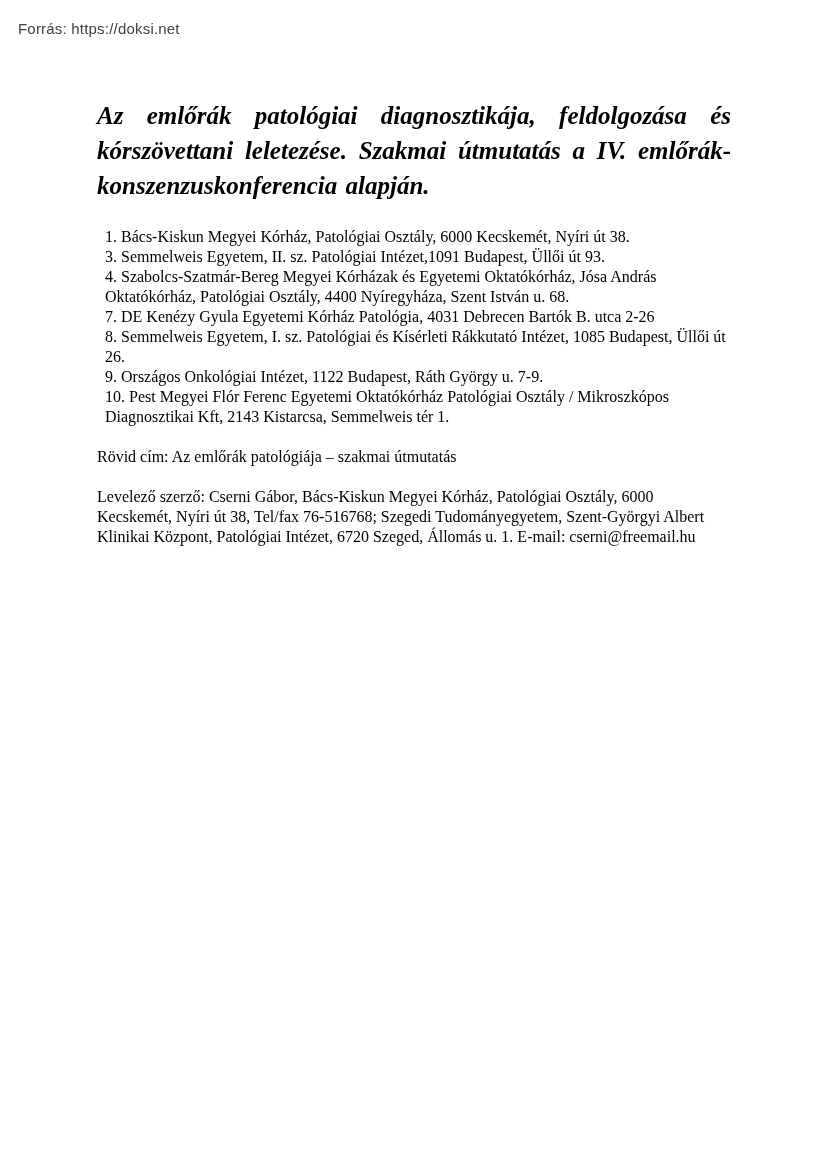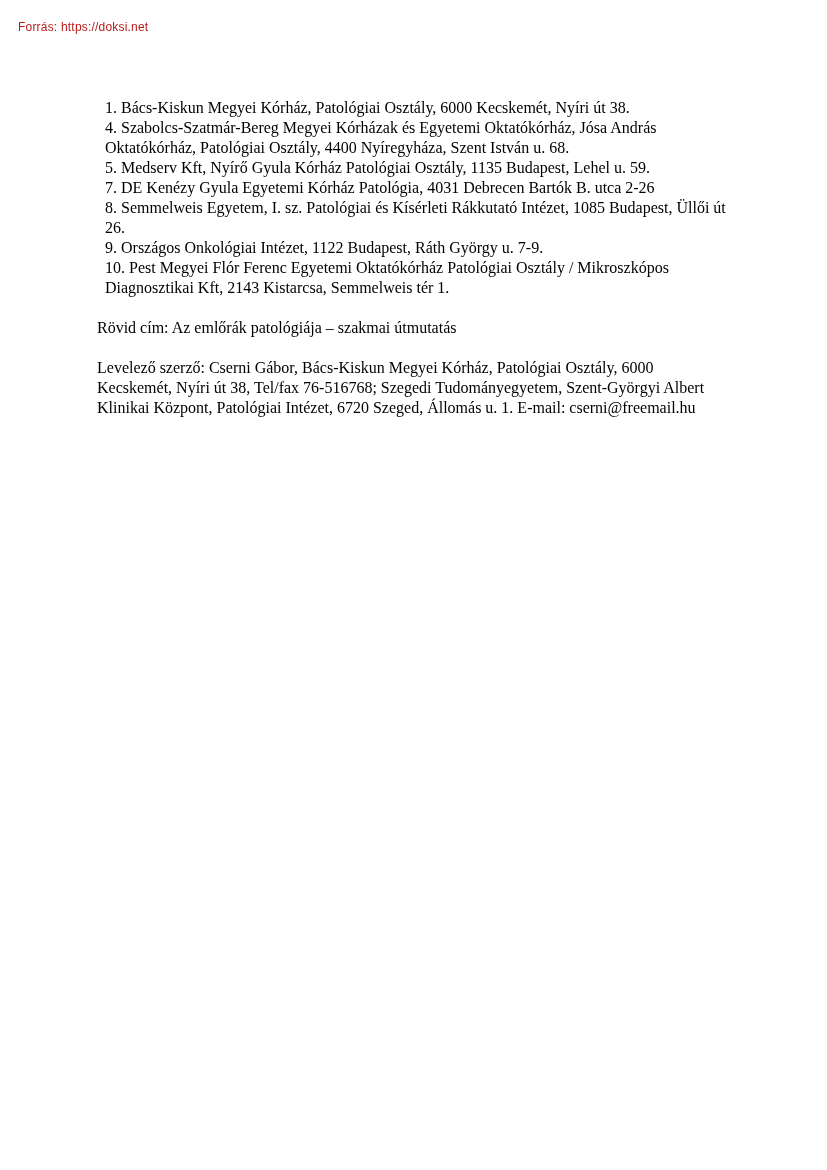--- a/index.html
+++ b/index.html
@@ -10,22 +10,22 @@
     margin: 0 auto;
     background: #ffffff;
     overflow: hidden;
     box-sizing: border-box;
   }
   .source-banner {
     position: absolute;
     top: 20px;
     left: 18px;
     font-family: "Liberation Sans", sans-serif;
-    font-size: 12px;
-    color: #b91c1c;
+    font-size: 15px;
+    color: #404040;
     letter-spacing: 0.2px;
   }
   .content {
     position: absolute;
     top: 98px;
     left: 97px;
     width: 634px;
     font-family: "Liberation Serif", serif;
     font-size: 16px;
     line-height: 20px;
@@ -50,26 +50,27 @@
 </style>
 </head>
 <body>
 
 <div class="page">
 
   <div class="source-banner">Forrás: https://doksi.net</div>
 
   <div class="content">
 
+    <h1 class="doc-title">Az emlőrák patológiai diagnosztikája, feldolgozása és kórszövettani leletezése. Szakmai útmutatás a IV. emlőrák-konszenzuskonferencia alapján.</h1>
 
 
     <div class="affiliations">
       <p>1. Bács-Kiskun Megyei Kórház, Patológiai Osztály, 6000 Kecskemét, Nyíri út 38.</p>
+      <p>3. Semmelweis Egyetem, II. sz. Patológiai Intézet,1091 Budapest, Üllői út 93.</p>
       <p>4. Szabolcs-Szatmár-Bereg Megyei Kórházak és Egyetemi Oktatókórház, Jósa András Oktatókórház, Patológiai Osztály, 4400 Nyíregyháza, Szent István u. 68.</p>
-      <p>5. Medserv Kft, Nyírő Gyula Kórház Patológiai Osztály, 1135 Budapest, Lehel u. 59.</p>
       <p>7. DE Kenézy Gyula Egyetemi Kórház Patológia, 4031 Debrecen Bartók B. utca 2-26</p>
       <p>8. Semmelweis Egyetem, I. sz. Patológiai és Kísérleti Rákkutató Intézet, 1085 Budapest, Üllői út 26.</p>
       <p>9. Országos Onkológiai Intézet, 1122 Budapest, Ráth György u. 7-9.</p>
       <p>10. Pest Megyei Flór Ferenc Egyetemi Oktatókórház Patológiai Osztály / Mikroszkópos Diagnosztikai Kft, 2143 Kistarcsa, Semmelweis tér 1.</p>
     </div>
 
     <p class="running-title">Rövid cím: Az emlőrák patológiája – szakmai útmutatás</p>
 
     <p class="corresponding">Levelező szerző: Cserni Gábor, Bács-Kiskun Megyei Kórház, Patológiai Osztály, 6000 Kecskemét, Nyíri út 38, Tel/fax 76-516768; Szegedi Tudományegyetem, Szent-Györgyi Albert Klinikai Központ, Patológiai Intézet, 6720 Szeged, Állomás u. 1. E-mail: cserni@freemail.hu</p>
 

